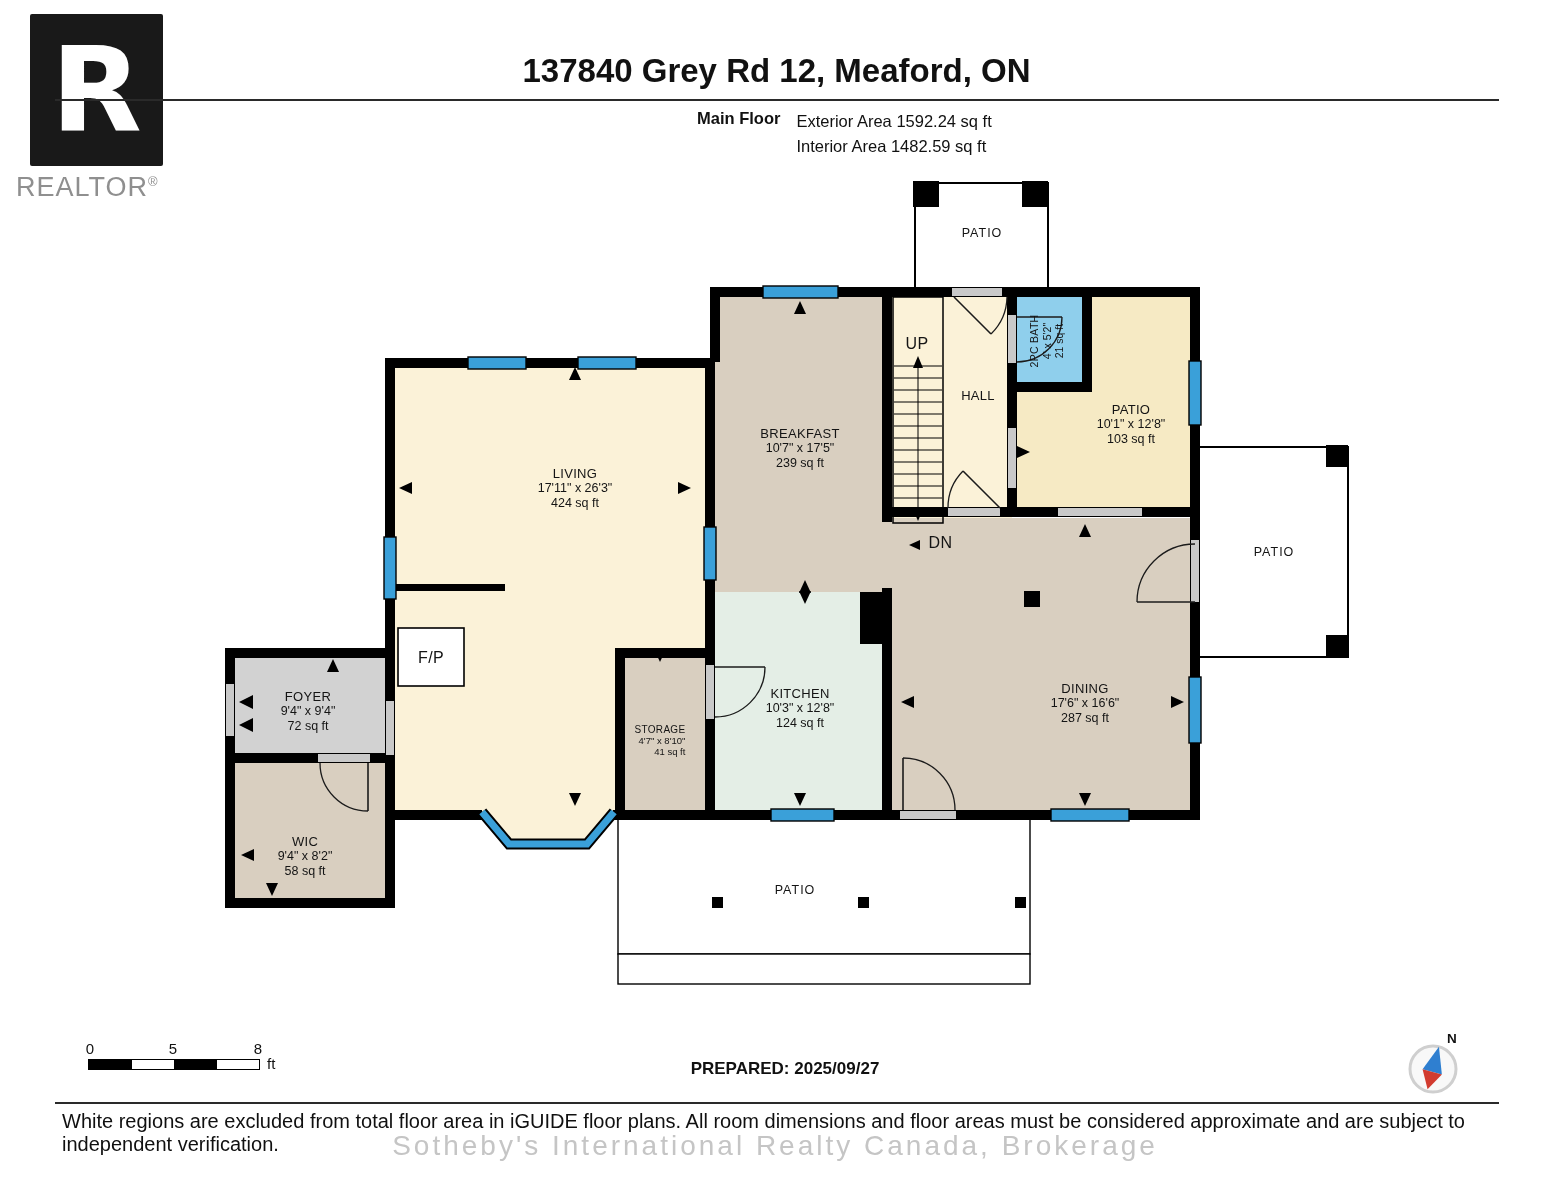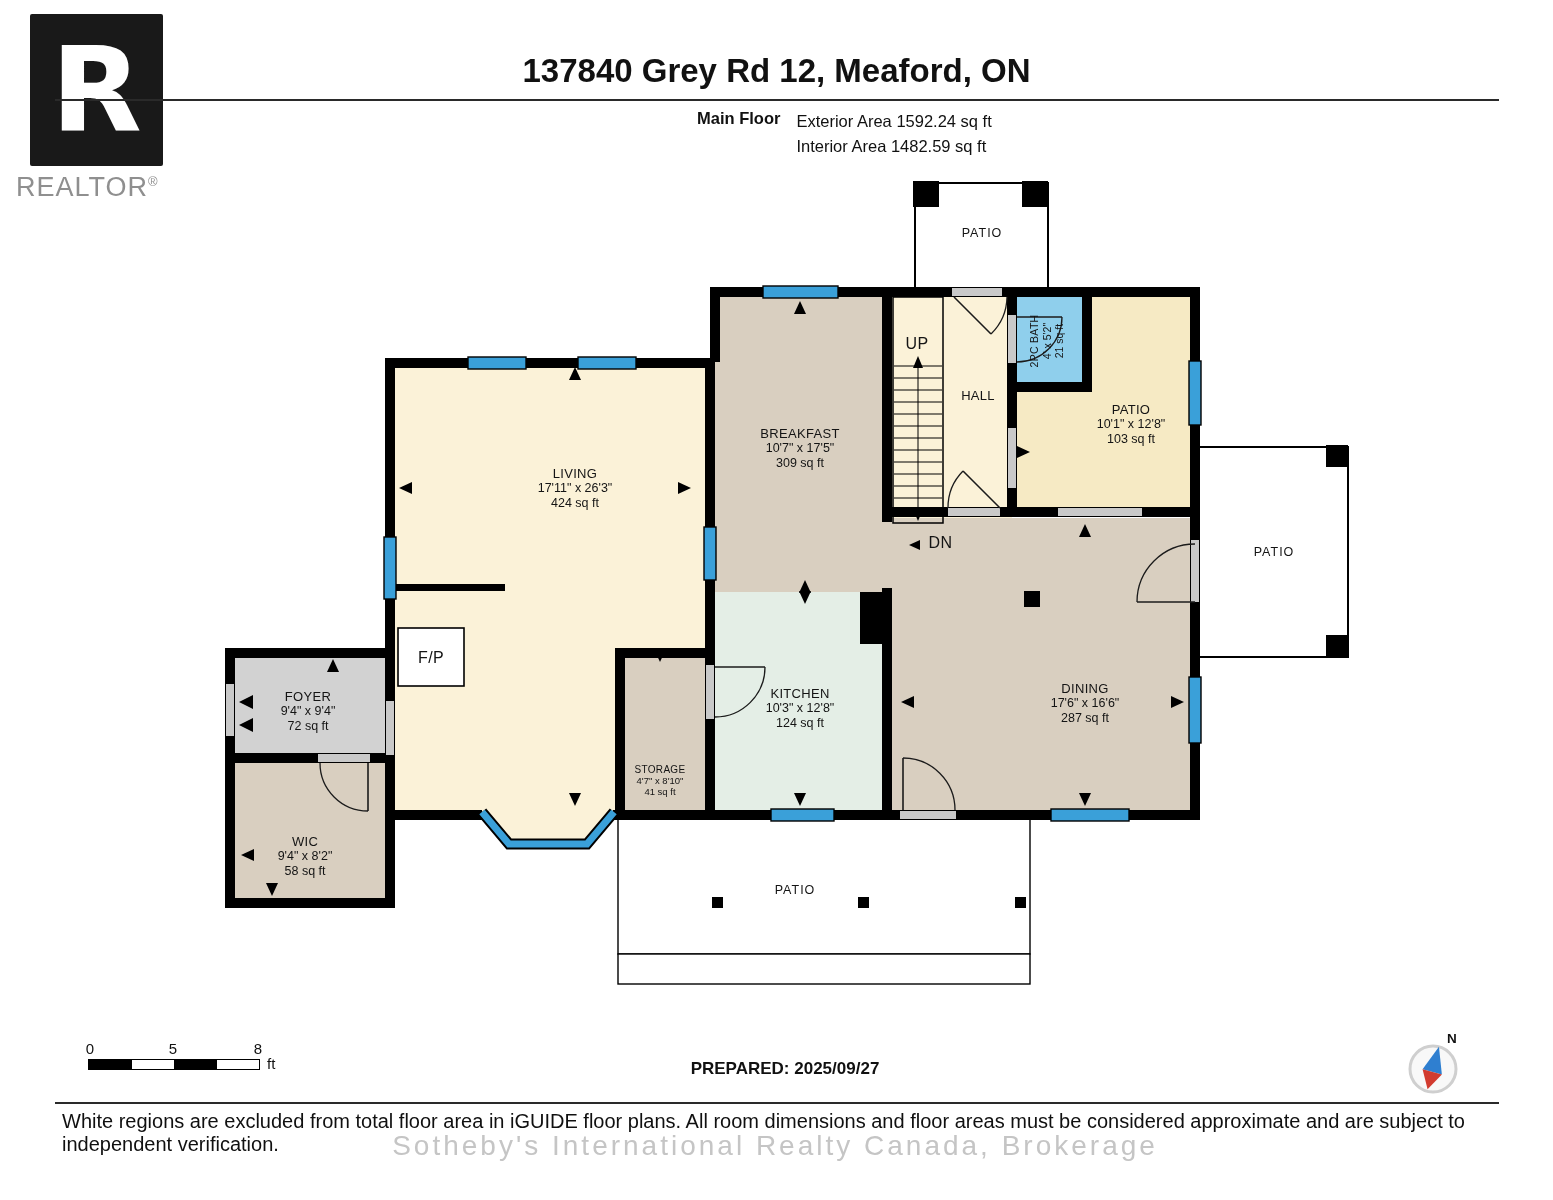--- a/index.html
+++ b/index.html
@@ -251,21 +251,21 @@
   </svg>
 
   <div class="room-label" style="left:575px;top:488px;">
     <div class="rname">LIVING</div>
     <div>17'11" x 26'3"</div>
     <div>424 sq ft</div>
   </div>
   <div class="room-label" style="left:800px;top:448px;">
     <div class="rname">BREAKFAST</div>
     <div>10'7" x 17'5"</div>
-    <div>309 sq ft</div>
+    <div>239 sq ft</div>
   </div>
   <div class="room-label" style="left:800px;top:708px;">
     <div class="rname">KITCHEN</div>
     <div>10'3" x 12'8"</div>
     <div>124 sq ft</div>
   </div>
   <div class="room-label" style="left:1085px;top:703px;">
     <div class="rname">DINING</div>
     <div>17'6" x 16'6"</div>
     <div>287 sq ft</div>
@@ -286,21 +286,21 @@
   <div class="room-label" style="left:308px;top:711px;">
     <div class="rname">FOYER</div>
     <div>9'4" x 9'4"</div>
     <div>72 sq ft</div>
   </div>
   <div class="room-label" style="left:305px;top:856px;">
     <div class="rname">WIC</div>
     <div>9'4" x 8'2"</div>
     <div>58 sq ft</div>
   </div>
-  <div class="room-label small" style="left:660px;top:780px;">
+  <div class="room-label small" style="left:660px;top:740px;text-align:right;">
     <div class="rname">STORAGE</div>
     <div>4'7" x 8'10"</div>
     <div>41 sq ft</div>
   </div>
 
   <div class="tag sm" style="left:917px;top:344px;">UP</div>
   <div class="tag sm" style="left:934px;top:543px;padding-left:13px;">DN</div>
   <div class="tag sm" style="left:431px;top:658px;">F/P</div>
   <div class="tag" style="left:982px;top:233px;">PATIO</div>
   <div class="tag" style="left:1274px;top:552px;">PATIO</div>

